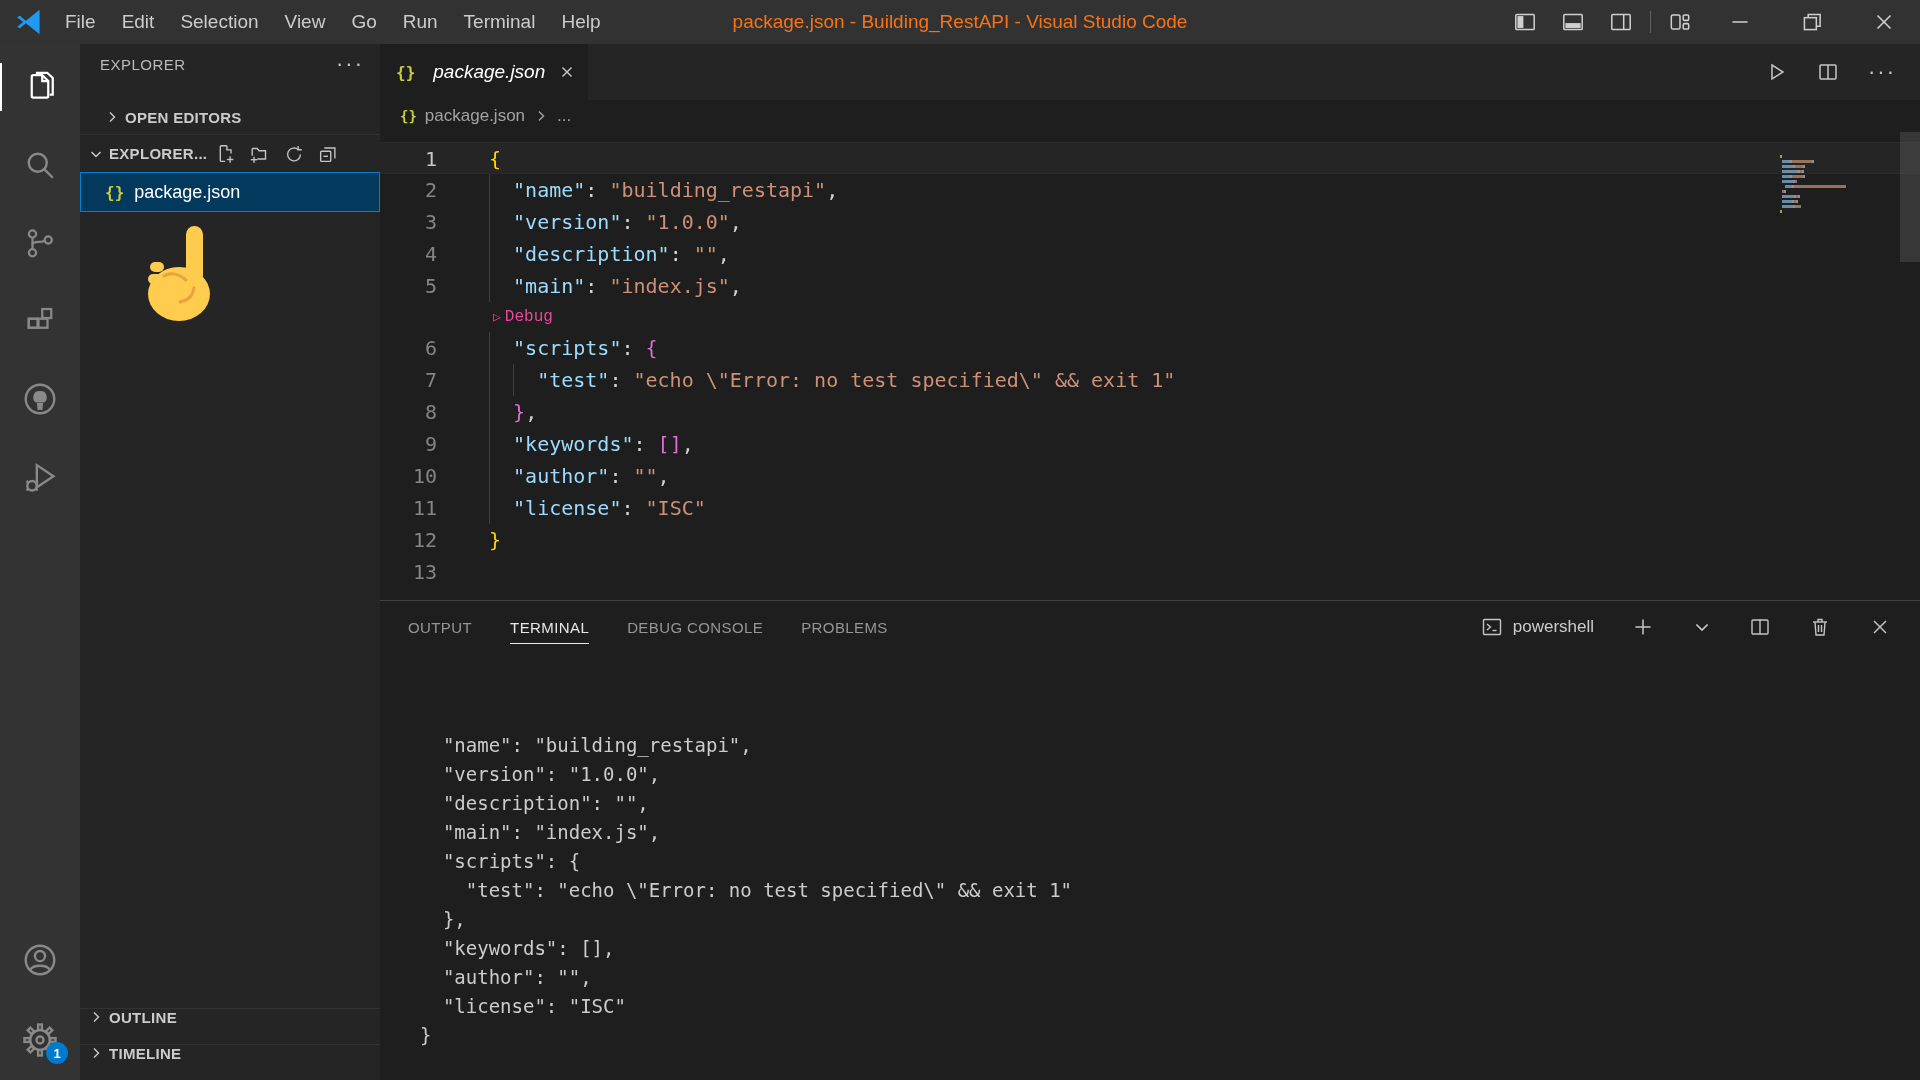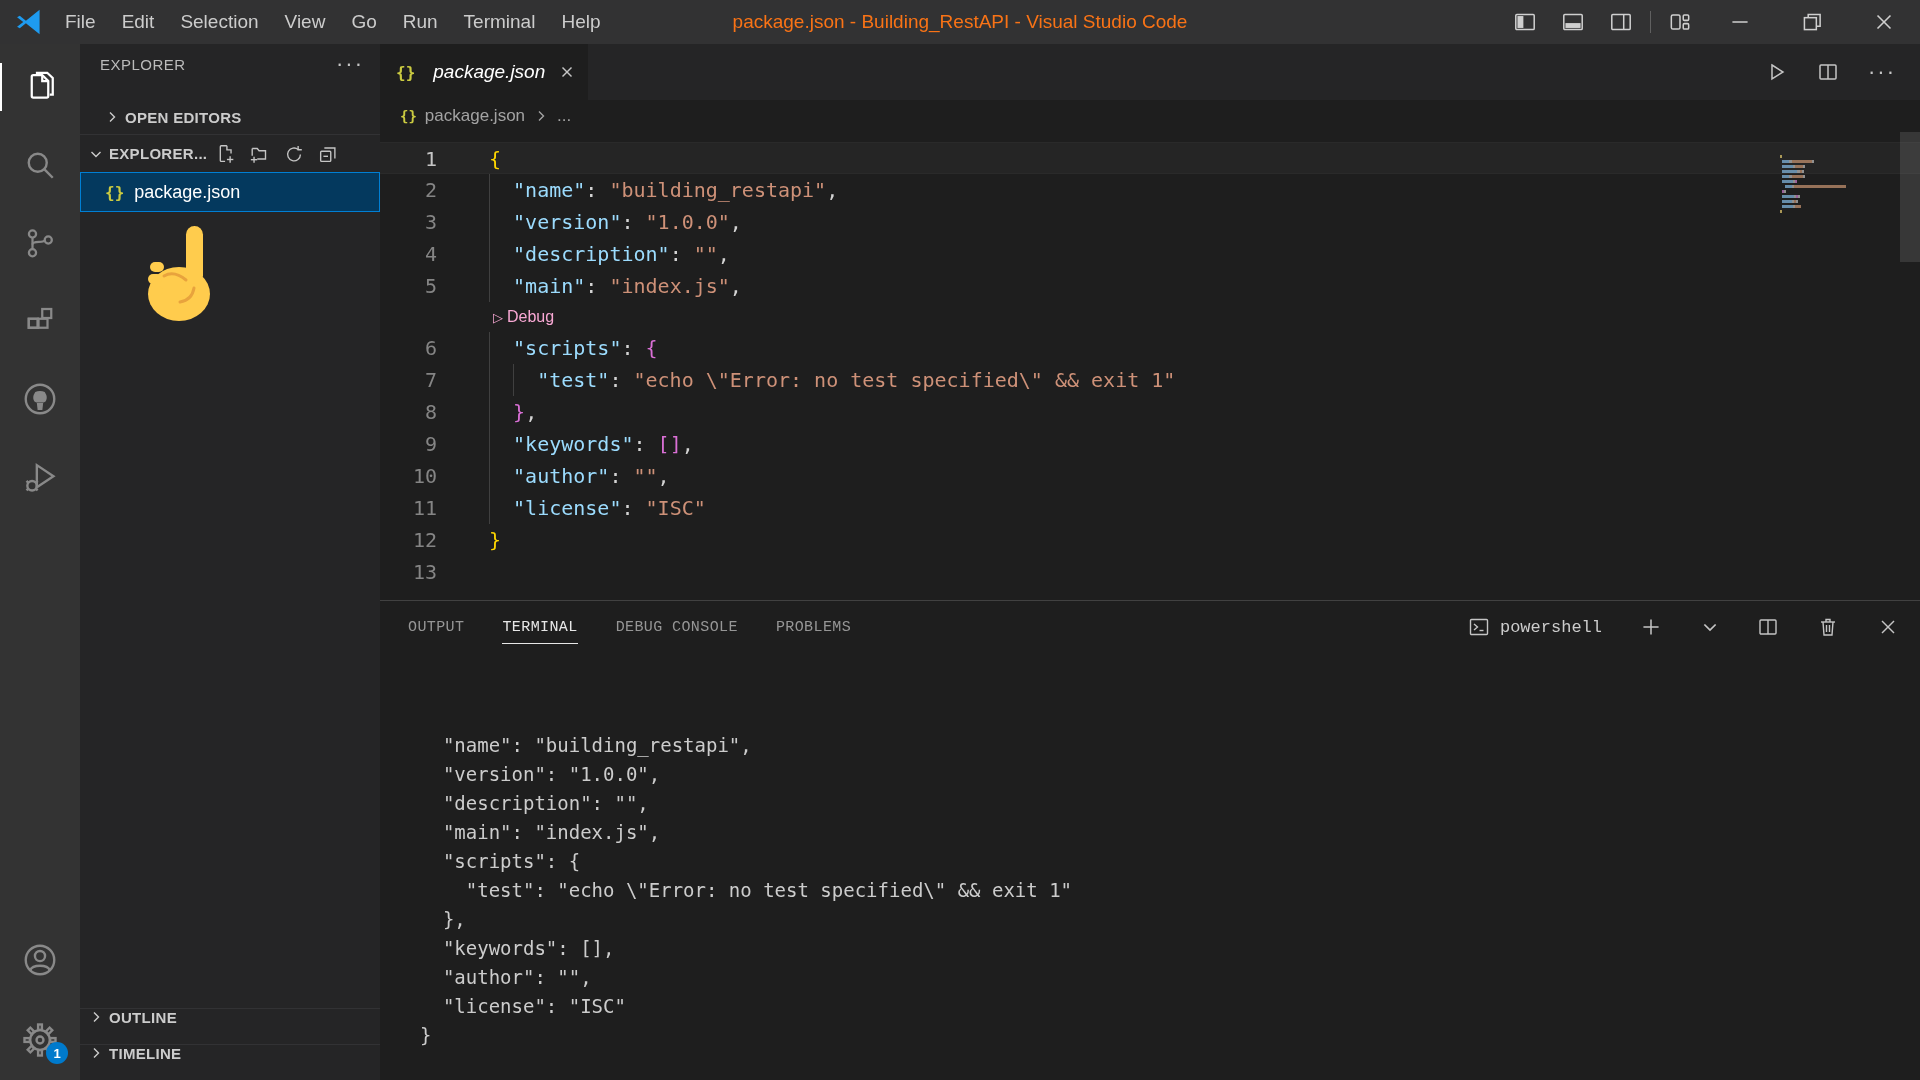--- a/index.html
+++ b/index.html
@@ -65,31 +65,31 @@
   .code-row.current { background:rgba(255,255,255,0.035); border-top:1px solid #2a2a2a; border-bottom:1px solid #2a2a2a; }
   .ln { width:57px; text-align:right; color:#858585; flex-shrink:0; user-select:none; }
   .code-row.current .ln { color:#c6c6c6; }
   .ct { margin-left:52px; white-space:pre; }
   .guide { display:inline-block; width:2ch; border-left:1px solid #404040; height:32px; vertical-align:top; }
   .tk-key { color:#9cdcfe; }
   .tk-str { color:#ce9178; }
   .tk-pun { color:#d4d4d4; }
   .tk-b1 { color:#ffd700; }
   .tk-b2 { color:#da70d6; }
-  .lens-row { height:30px; line-height:30px; margin-left:113px; color:#f9a8d4; font-family:Liberation Sans, sans-serif; font-size:16px; }
+  .lens-row { height:30px; line-height:30px; margin-left:113px; color:#ec4899; font-family:Liberation Mono, monospace; font-size:16px; }
   .lens-play { font-size:13px; margin-right:4px; }
 
   .minimap { position:absolute; top:10px; right:28px; width:112px; }
   .mm-row { height:3px; margin-bottom:2px; white-space:nowrap; font-size:0; }
   .mm-seg { display:inline-block; height:3px; opacity:.75; }
   .scrollbar { position:absolute; top:0; right:0; width:20px; height:130px; background:rgba(121,121,121,0.28); }
 
   
   .panel { height:480px; border-top:1px solid #414141; display:flex; flex-direction:column; background:#1e1e1e; }
-  .panel-tabs { height:52px; display:flex; align-items:center; padding:0 20px 0 28px; flex-shrink:0;font-family:Liberation Mono, monospace; }
+  .panel-tabs { height:52px; display:flex; align-items:center; padding:0 28px 0 28px; flex-shrink:0; }
   .ptab { margin-right:38px; font-size:15px; letter-spacing:.4px; color:#969696; height:100%; display:flex; align-items:center; position:relative; }
   .ptab.active { color:#e7e7e7; }
   .ptab.active::after { content:''; position:absolute; bottom:9px; left:0; right:0; height:1px; background:#e7e7e7; }
   .panel-right { margin-left:auto; display:flex; align-items:center; gap:36px; color:#cccccc; }
   .shell { display:flex; align-items:center; gap:9px; font-size:17px; color:#cccccc; }
   .picon { color:#c5c5c5; display:flex; align-items:center; }
 
   .terminal { flex:1; padding:20px 0 0 40px; font-family:"DejaVu Sans Mono", monospace; font-size:19px; line-height:29px; color:#cccccc; white-space:pre; overflow:hidden; }
   .term-line { height:29px; }
 </style>

